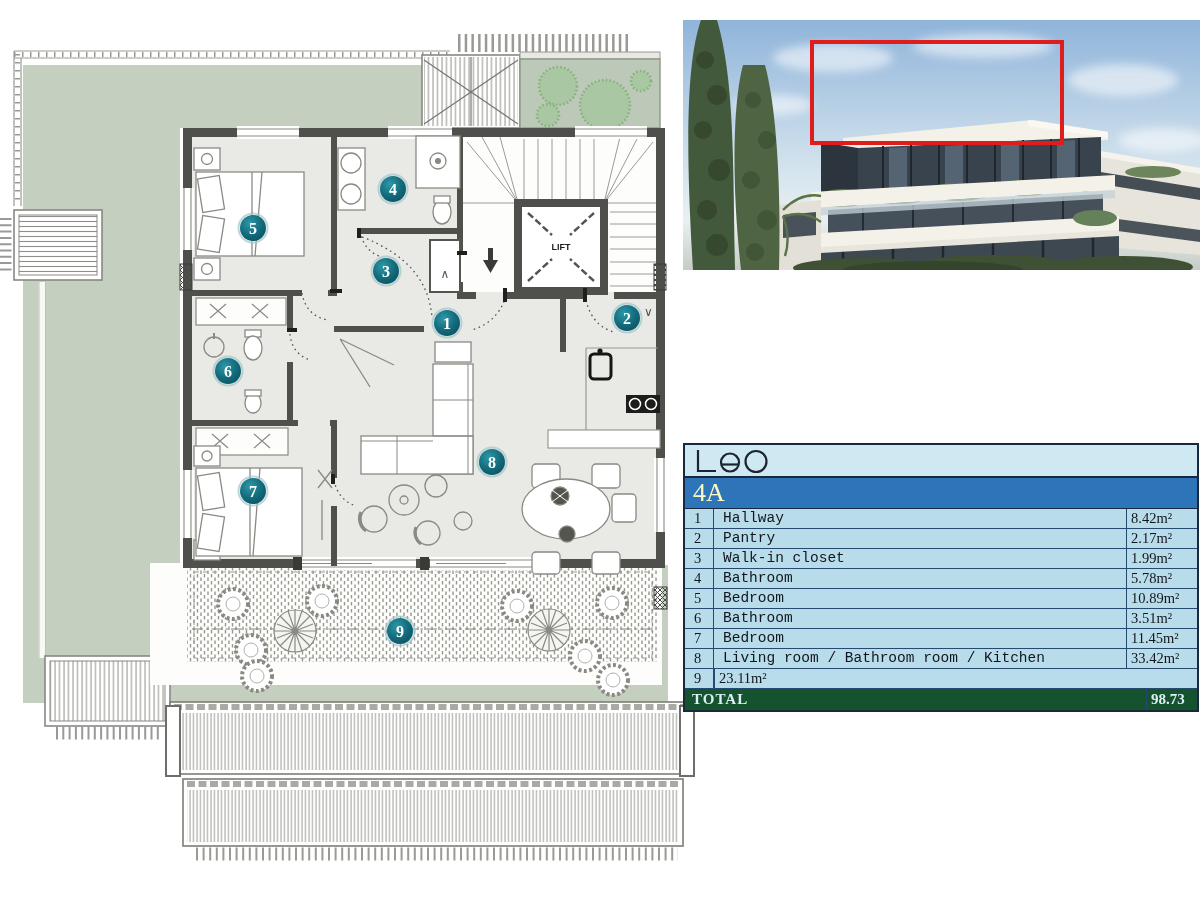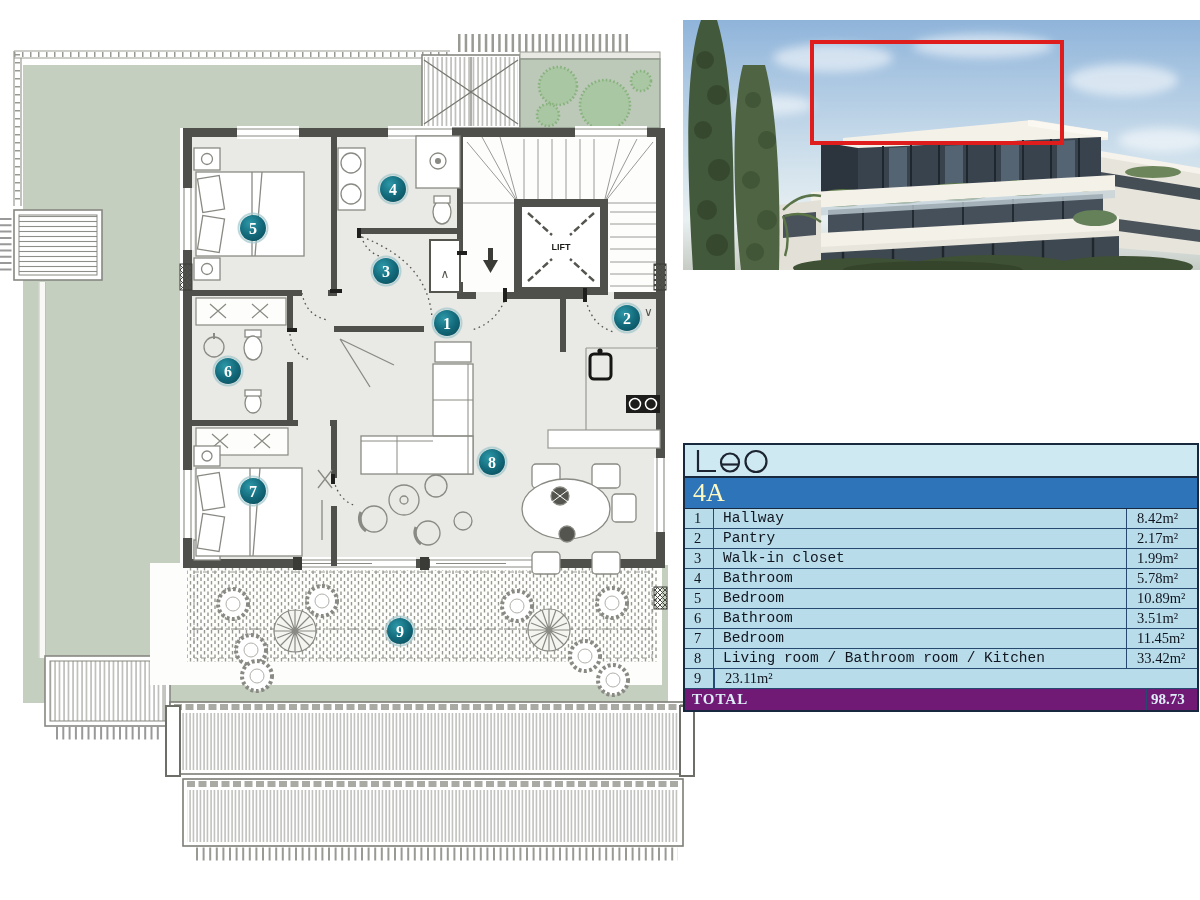--- a/index.html
+++ b/index.html
@@ -11,22 +11,22 @@
   #panel{left:683px;top:443px;width:516px;border:2px solid #18293f;box-sizing:border-box;
          background:#b9dcea;}
   .logo-row{height:33px;background:#cfe9f2;border-bottom:2px solid #18293f;
             display:flex;align-items:center;padding-left:7px;box-sizing:border-box;}
   .unit-row{height:31px;background:#2e74b8;border-bottom:1px solid #18293f;color:#fef9c3;
             font-size:26px;line-height:30px;padding-left:8px;box-sizing:border-box;}
   .t-row{display:flex;height:20px;border-bottom:1px solid #26496f;box-sizing:border-box;
          background:#b9dcea;color:#10161f;font-size:14.5px;line-height:19px;}
   .t-num{width:29px;border-right:1px solid #26496f;box-sizing:border-box;padding-left:9px;}
   .t-name{flex:1;padding-left:9px;overflow:hidden;white-space:nowrap;font-family:Liberation Mono, monospace;}
-  .t-area{width:71px;border-left:1px solid #26496f;box-sizing:border-box;padding-left:10px;}
-  .total-row{display:flex;height:21px;background:#701a75;color:#dcedf6;font-weight:bold;
+  .t-area{width:71px;border-left:1px solid #26496f;box-sizing:border-box;padding-left:4px;}
+  .total-row{display:flex;height:21px;background:#14532d;color:#dcedf6;font-weight:bold;
              font-size:15px;line-height:20px;}
   .total-label{flex:1;padding-left:7px;letter-spacing:1px;}
   .total-val{width:51px;border-left:1px solid #26496f;box-sizing:border-box;padding-left:4px;}
 </style>
 </head>
 <body>
 
 <div id="stage">
 
   <svg class="abs" style="left:0;top:0" width="700" height="900" viewBox="0 0 700 900">

